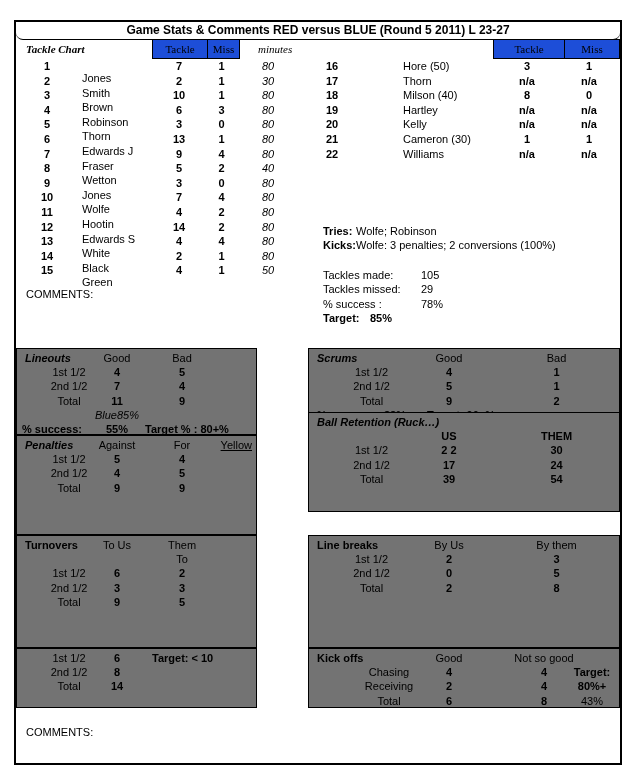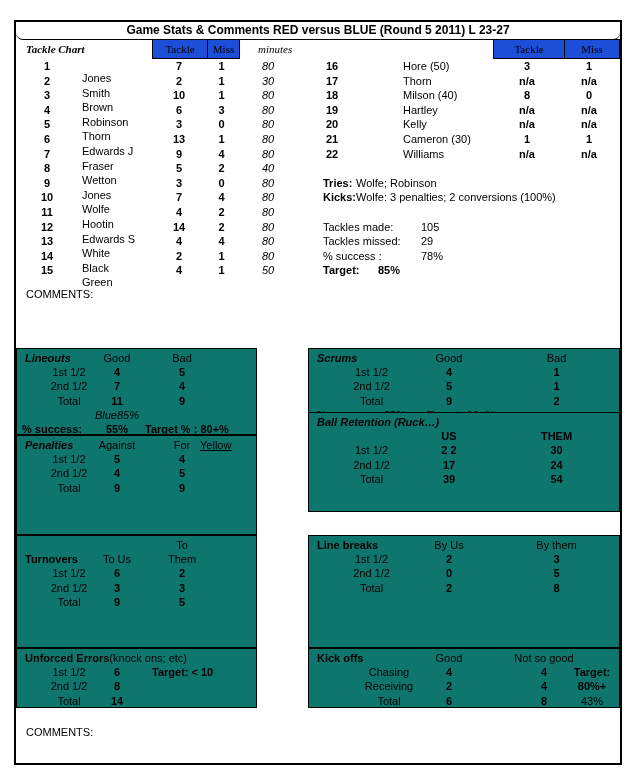--- a/index.html
+++ b/index.html
@@ -34,37 +34,37 @@
   .c-name{left:66px;margin-top:12px;}
   .c-tk  {left:138px;width:50px;text-align:center;font-weight:bold;}
   .c-ms  {left:183px;width:45px;text-align:center;font-weight:bold;}
   .c-min {left:230px;width:44px;text-align:center;font-style:italic;}
   .c-num2{left:299px;width:34px;text-align:center;font-weight:bold;}
   .c-name2{left:387px;}
   .c-tk2 {left:479px;width:64px;text-align:center;font-weight:bold;}
   .c-ms2 {left:543px;width:60px;text-align:center;font-weight:bold;}
   
   .sline{position:absolute;height:14px;line-height:14px;white-space:nowrap;}
-  .sline span{position:absolute;white-space:nowrap;}
+  .sline span{position:absolute;white-space:nowrap;margin-top:48px;}
   .sl-label{left:307px;}
   .sl-val{left:340px;}
   .sl-num{left:405px;width:70px;text-align:left;}
-  .sl-target{left:362px;}
+  .sl-target{left:354px;}
   .comments{position:absolute;left:10px;white-space:nowrap;}
   
-  .box{position:absolute;border:1px solid #000;background:#0f766e;box-sizing:border-box;padding-top:2px;}
+  .box{position:absolute;border:1px solid #000;background:#737373;box-sizing:border-box;padding-top:2px;}
   .boxL{left:0;width:241px;}
   .boxR{left:292px;width:312px;}
   .brow{position:relative;height:14.2px;line-height:14.2px;}
   .brow span{position:absolute;white-space:nowrap;}
   .t-title{left:8px;}
   .lc0{left:12px;width:80px;text-align:center;}
   .lc1{left:70px;width:60px;text-align:center;}
   .lc2{left:135px;width:60px;text-align:center;}
-  .lc3{left:183px;width:52px;text-align:left;}
+  .lc3{left:183px;width:52px;text-align:right;}
   .lsucc{left:5px;}
   .ltgt{left:128px;}
   .rc0{left:15px;width:95px;text-align:center;}
   .rc0w{left:15px;width:130px;text-align:center;}
   .rc1{left:105px;width:70px;text-align:center;}
   .rc2{left:210px;width:75px;text-align:center;}
   .rc2k{left:192px;width:86px;text-align:center;}
   .rc3{left:255px;width:56px;text-align:center;}
   .rsucc{left:8px;}
   .rsuccv{left:75px;}
@@ -299,48 +299,45 @@
     </div>
     <div class="brow">
       <span class="lc0">Total</span>
       <span class="lc1 b">9</span>
       <span class="lc2 b">9</span>
     </div>
   </div>
 
   <div class="box boxL" style="top:513px;height:113px;">
     <div class="brow">
-      <span class="lc2">To</span>
-    </div>
-    <div class="brow">
       <span class="t-title b">Turnovers</span>
       <span class="lc1">To Us</span>
       <span class="lc2">Them</span>
     </div>
     <div class="brow">
+      <span class="lc2">To</span>
+    </div>
+    <div class="brow">
       <span class="lc0">1st 1/2</span>
       <span class="lc1 b">6</span>
       <span class="lc2 b">2</span>
     </div>
     <div class="brow">
       <span class="lc0">2nd 1/2</span>
       <span class="lc1 b">3</span>
       <span class="lc2 b">3</span>
     </div>
     <div class="brow">
       <span class="lc0">Total</span>
       <span class="lc1 b">9</span>
       <span class="lc2 b">5</span>
     </div>
   </div>
 
   <div class="box boxL" style="top:626px;height:60px;">
-    <div class="brow">
-      <span class="t-title"><b>Unforced Errors</b><span> (knock ons; etc)</span></span>
-    </div>
     <div class="brow">
       <span class="lc0">1st 1/2</span>
       <span class="lc1 b">6</span>
       <span class="ltgt b" style="left:135px;text-align:right;">Target: &lt; 10</span>
     </div>
     <div class="brow">
       <span class="lc0">2nd 1/2</span>
       <span class="lc1 b">8</span>
     </div>
     <div class="brow">

